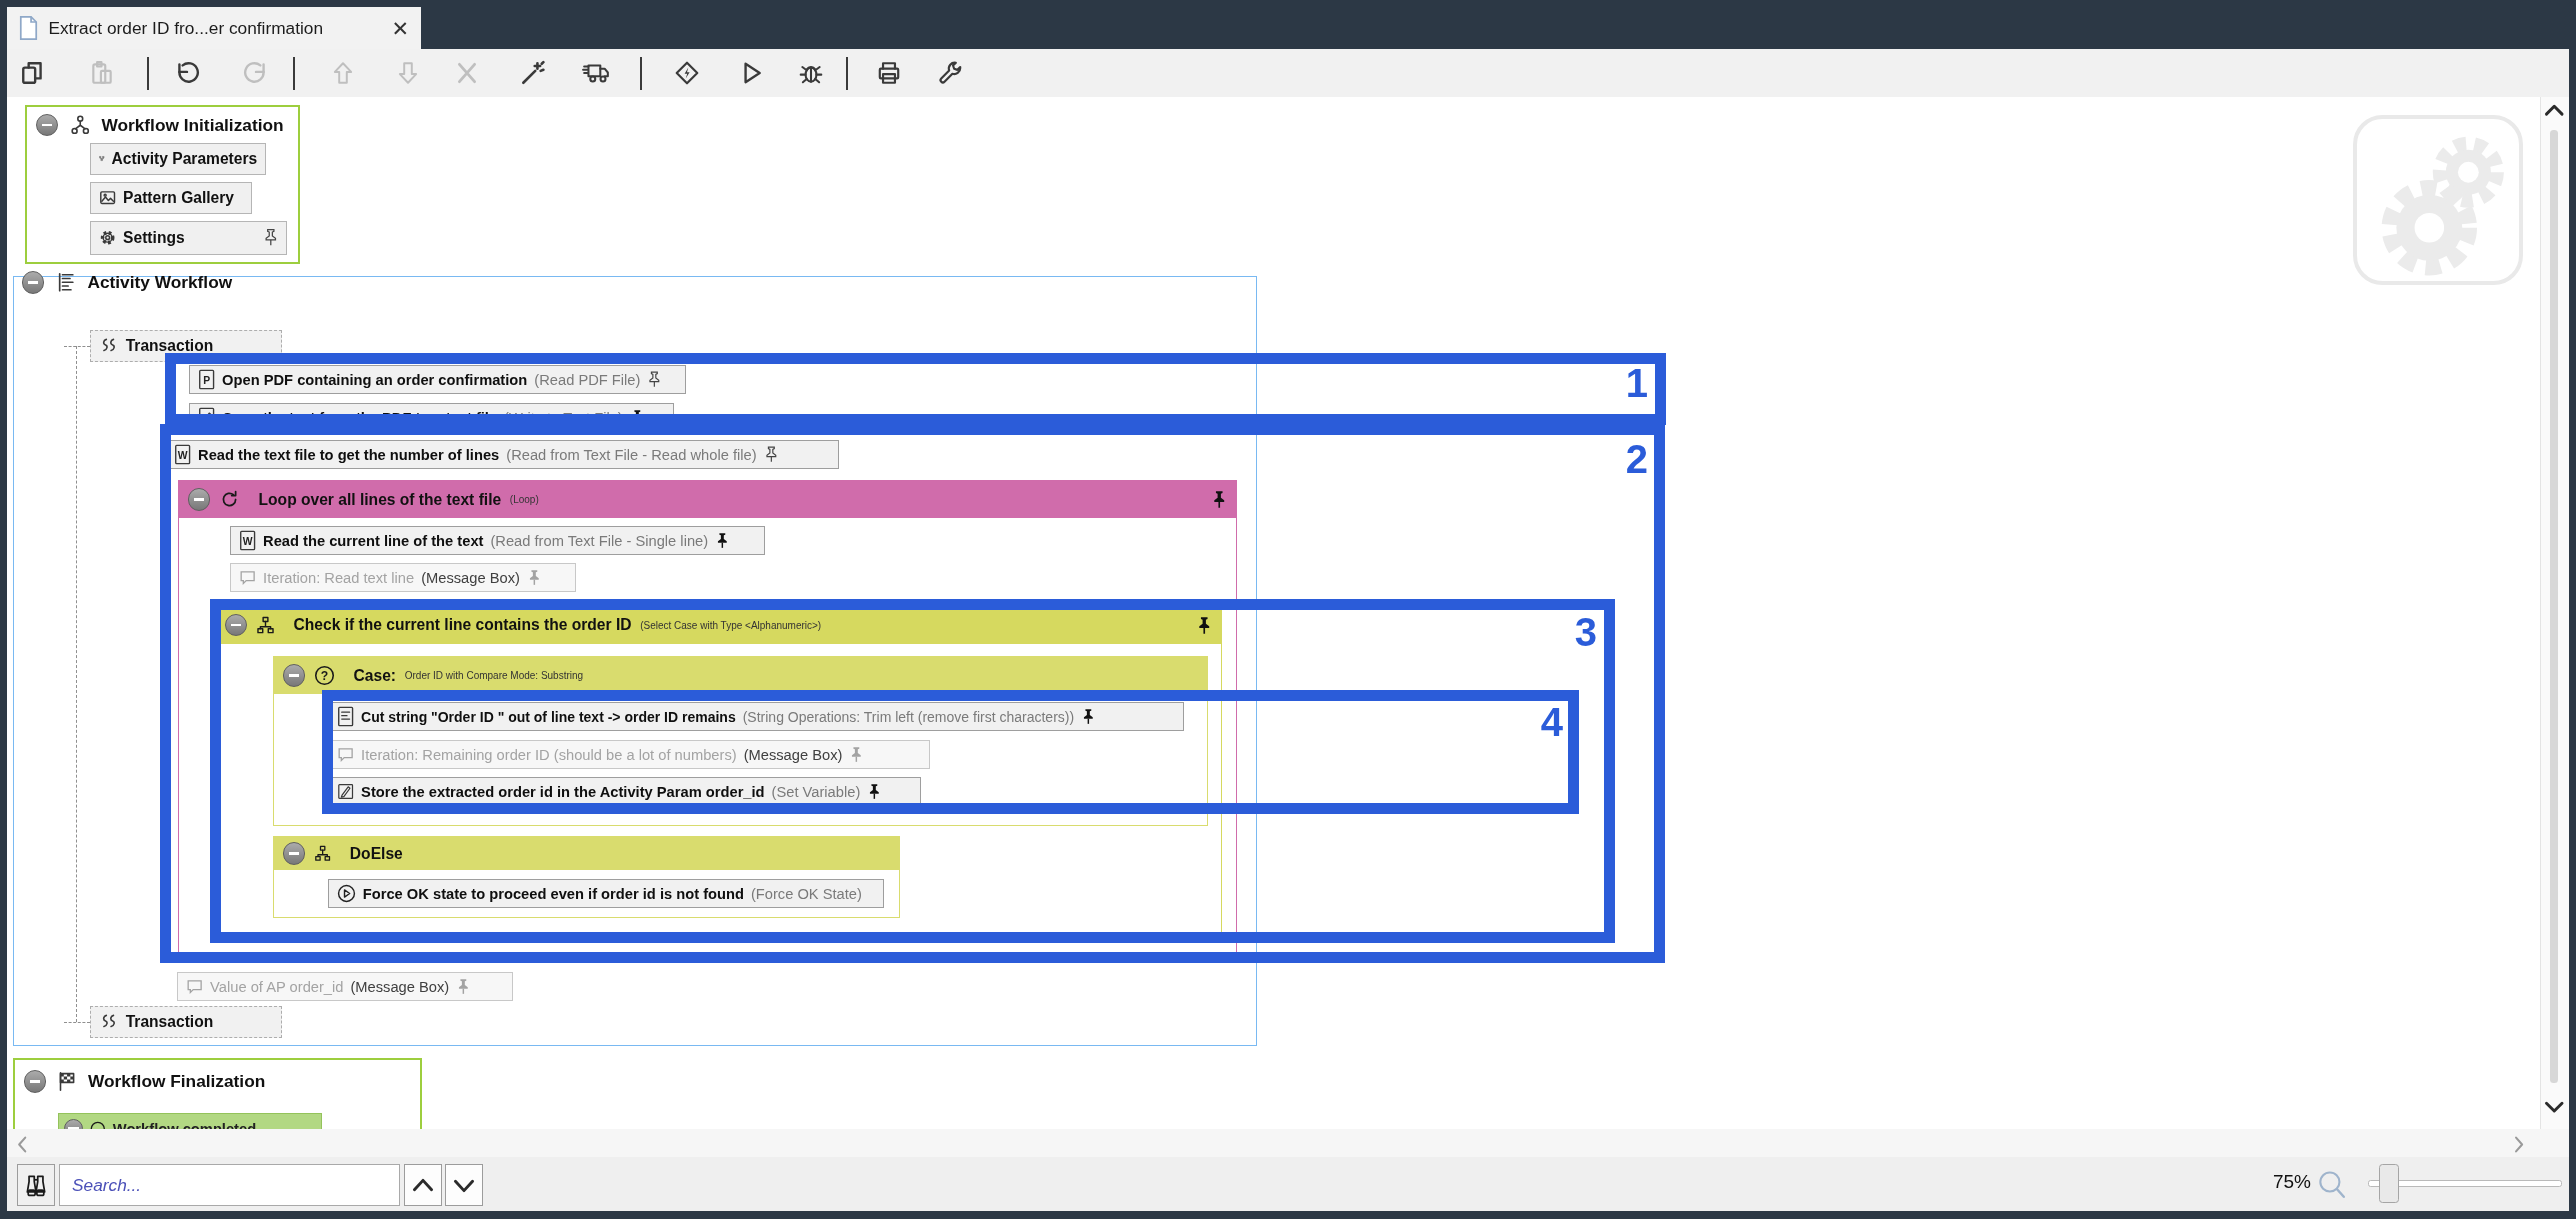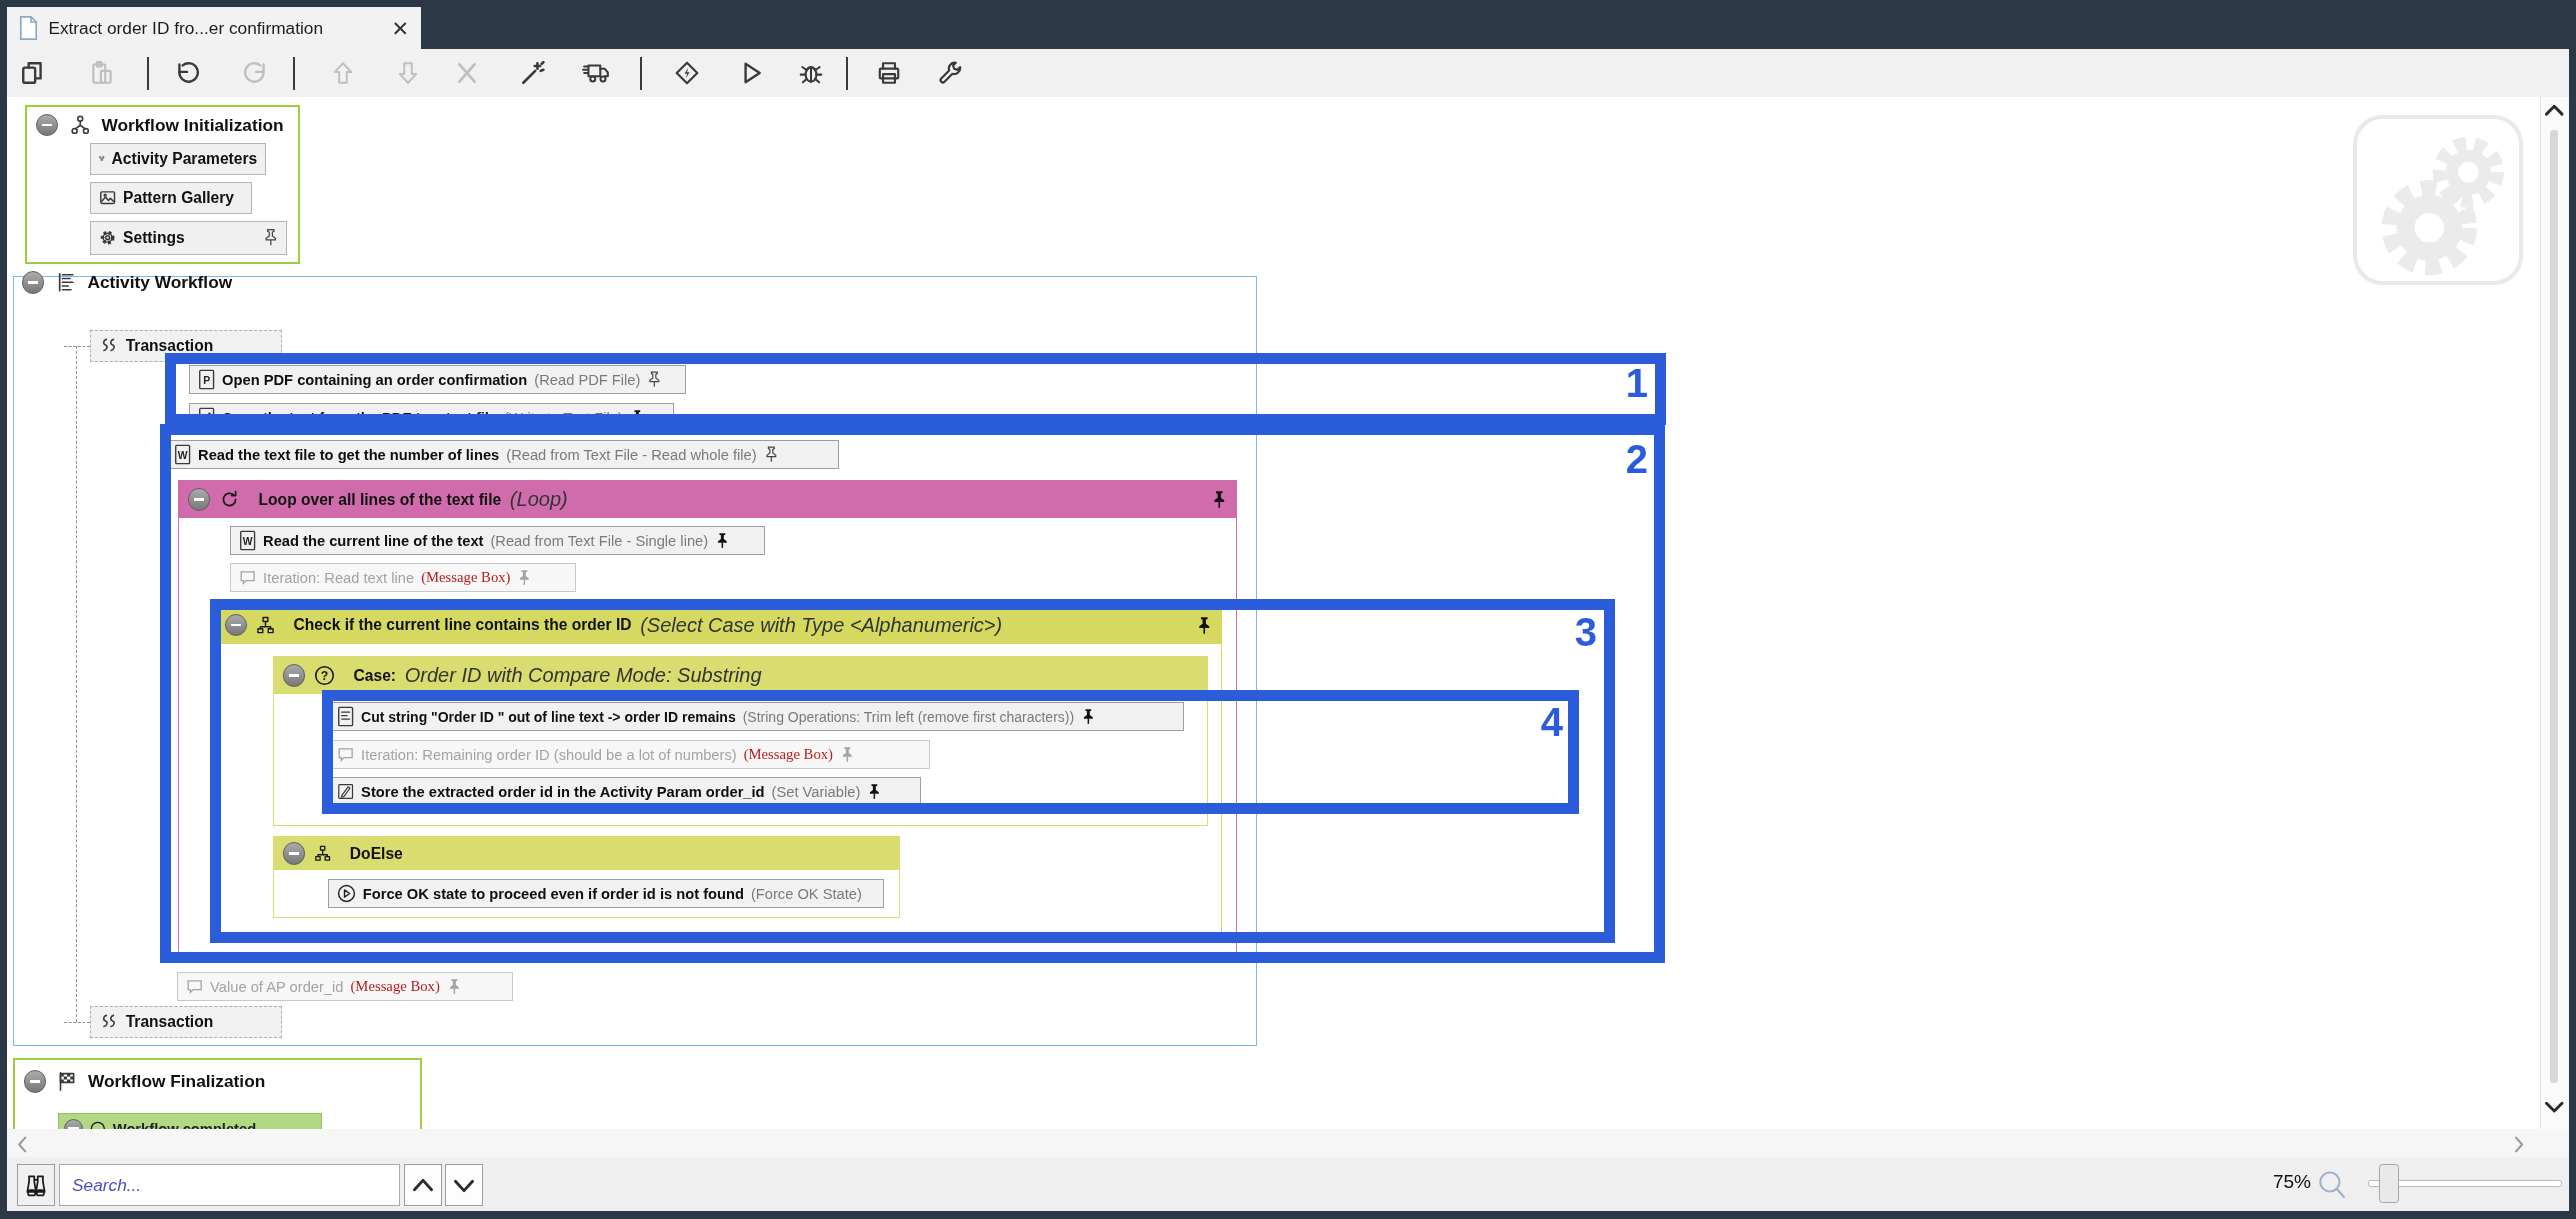--- a/index.html
+++ b/index.html
@@ -27,40 +27,40 @@
   .wm{left:2346px;top:18px;width:170px;height:170px;border:4.3px solid #E9E9E9;border-radius:29.4px;box-sizing:border-box;}
 
   
   .grp-green{border:2.6px solid #9DCE3E;box-sizing:border-box;background:#fff;}
   .grp-blue{border:1.7px solid #79B9F2;box-sizing:border-box;}
   .grp-pink{border:1.7px solid #D06CAB;box-sizing:border-box;}
   .grp-yel{border:1.7px solid #D6D95F;box-sizing:border-box;}
   .grp-yel2{border:1.7px solid #D9DC6E;box-sizing:border-box;}
   .ghdr{position:absolute;left:0;top:0;right:0;display:flex;align-items:center;gap:8.7px;padding:0 8.7px;box-sizing:border-box;}
   .ghdr .t{font-weight:bold;font-size:15.6px;color:#111;white-space:nowrap;margin-left:10px;}
-  .ghdr .d{font-size:20px;color:#333;white-space:nowrap;font-style:italic;}
+  .ghdr .d{font-size:10px;color:#333;white-space:nowrap;}
   .hdr-pink{background:#D06CAB;height:37px;}
   .hdr-yel{background:#D6D95F;height:38px;}
   .hdr-yel2{background:#D9DC6E;height:37px;}
 
   .gtitle{display:flex;align-items:center;gap:10.4px;}
   .gtitle .t{font-weight:bold;font-size:17.3px;color:#111;white-space:nowrap;}
 
   
   .col{width:22.5px;height:22.5px;border-radius:50%;background:linear-gradient(#ABABAB,#787878);border:1.7px solid #5f5f5f;display:flex;align-items:center;justify-content:center;box-sizing:border-box;flex:0 0 auto;}
   .col .minus{width:10.4px;height:2.6px;background:#fff;}
   .col.sm{width:19px;height:19px;}
 
   
   .row{display:flex;align-items:center;gap:7px;background:#F1F1F1;border:0.9px solid #9E9E9E;padding:0 7.8px;box-sizing:border-box;font-size:14.7px;white-space:nowrap;overflow:hidden;}
   .row .lbl{font-weight:bold;color:#0f0f0f;}
   .row .det{color:#7A7A7A;}
   .row.muted{background:#F7F7F7;border:0.9px solid #C8C8C8;}
   .row.muted .lbl{font-weight:normal;color:#A3A3A3;}
-  .row.muted .det{color:#b91c1c;font-family:Liberation Serif, serif;}
+  .row.muted .det{color:#404040;}
   .row svg{flex:0 0 auto;}
   .trans{display:flex;align-items:center;gap:7px;background:#F1F1F1;border:1.7px dashed #ADADAD;padding:0 8.7px;box-sizing:border-box;}
   .trans .lbl{font-weight:bold;font-size:15.6px;color:#111;}
 
   
   .ibtn{display:flex;align-items:center;gap:7px;background:#F0F0F0;border:0.9px solid #B5B5B5;padding:0 7.8px;box-sizing:border-box;font-size:15.6px;font-weight:bold;color:#111;white-space:nowrap;}
 
   
   .dashv{border-left:1.7px dashed #8f8f8f;}
   .dashh{border-top:1.7px dashed #8f8f8f;}

